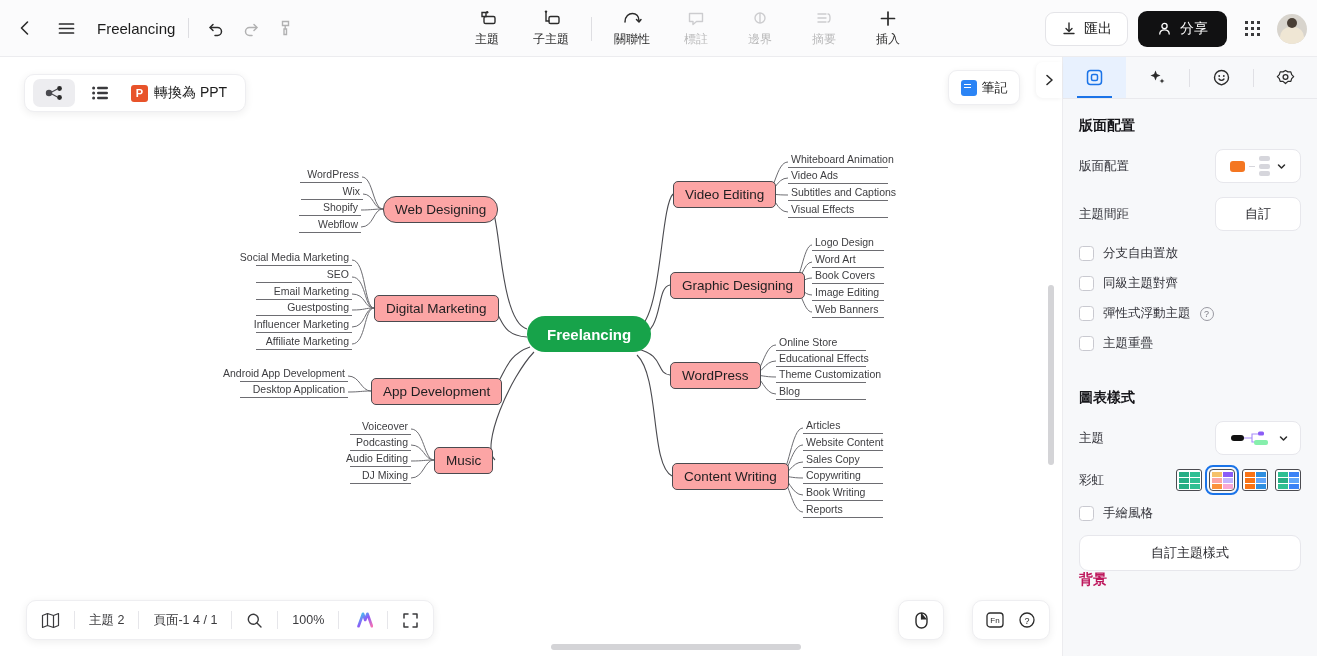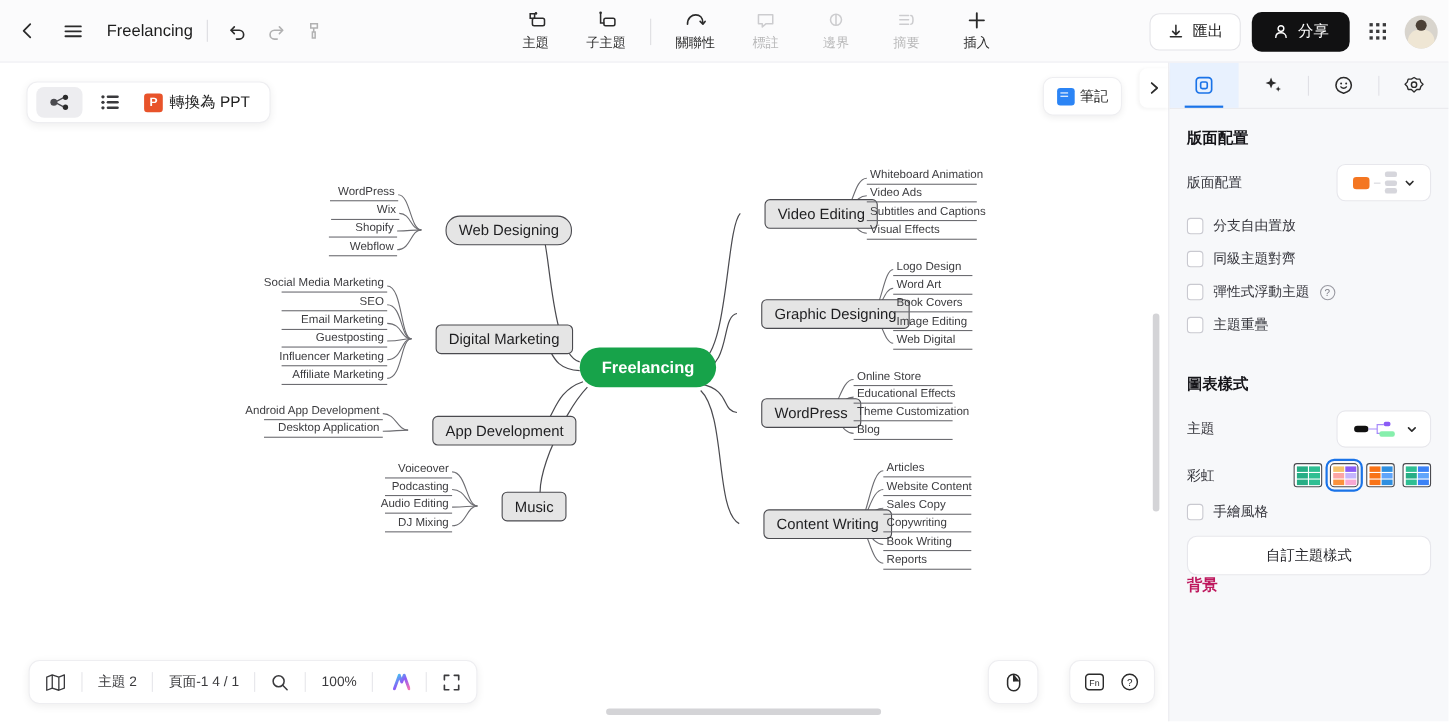--- a/index.html
+++ b/index.html
@@ -121,22 +121,22 @@
 
   .node {
     position: absolute; display: flex; align-items: center; justify-content: center;
     font-size: 13px; white-space: nowrap; cursor: pointer;
   }
   .node-root {
     background: #17a34a; color: #fff; border-radius: 22px;
     font-size: 15px; font-weight: bold; padding: 0 20px; height: 36px;
   }
   .node-main {
-    background: #e5e5e5; border: 1.6px solid #4a4a4f; border-radius: 5px;
-    color: #1e1e20; font-size: 13.5px; padding: 0 11px; height: 27px; margin-left: 22px;
+    background: #fca5a5; border: 1.6px solid #4a4a4f; border-radius: 5px;
+    color: #1e1e20; font-size: 13.5px; padding: 0 11px; height: 27px;
   }
   .node-leaf {
     color: #3d3d40; font-size: 10.5px; padding: 0 3px 2px 3px;
     border-bottom: 1.3px solid #6d6d72; height: 15px;
     justify-content: flex-end;
   }
 
   
   .vscroll {
     position: absolute; right: 8px; top: 228px; width: 6px; height: 180px;
@@ -453,21 +453,21 @@
 
   <div class="node node-leaf" style="left:788px; top:96px; width:100px; justify-content:flex-start;">Whiteboard Animation</div>
   <div class="node node-leaf" style="left:788px; top:112px; width:100px; justify-content:flex-start;">Video Ads</div>
   <div class="node node-leaf" style="left:788px; top:129px; width:100px; justify-content:flex-start;">Subtitles and Captions</div>
   <div class="node node-leaf" style="left:788px; top:146px; width:100px; justify-content:flex-start;">Visual Effects</div>
 
   <div class="node node-leaf" style="left:812px; top:179px; width:72px; justify-content:flex-start;">Logo Design</div>
   <div class="node node-leaf" style="left:812px; top:196px; width:72px; justify-content:flex-start;">Word Art</div>
   <div class="node node-leaf" style="left:812px; top:212px; width:72px; justify-content:flex-start;">Book Covers</div>
   <div class="node node-leaf" style="left:812px; top:229px; width:72px; justify-content:flex-start;">Image Editing</div>
-  <div class="node node-leaf" style="left:812px; top:246px; width:72px; justify-content:flex-start;">Web Digital</div>
+  <div class="node node-leaf" style="left:812px; top:246px; width:72px; justify-content:flex-start;">Web Banners</div>
 
   <div class="node node-leaf" style="left:776px; top:279px; width:90px; justify-content:flex-start;">Online Store</div>
   <div class="node node-leaf" style="left:776px; top:295px; width:90px; justify-content:flex-start;">Educational Effects</div>
   <div class="node node-leaf" style="left:776px; top:311px; width:90px; justify-content:flex-start;">Theme Customization</div>
   <div class="node node-leaf" style="left:776px; top:328px; width:90px; justify-content:flex-start;">Blog</div>
 
   <div class="node node-leaf" style="left:803px; top:362px; width:80px; justify-content:flex-start;">Articles</div>
   <div class="node node-leaf" style="left:803px; top:379px; width:80px; justify-content:flex-start;">Website Content</div>
   <div class="node node-leaf" style="left:803px; top:396px; width:80px; justify-content:flex-start;">Sales Copy</div>
   <div class="node node-leaf" style="left:803px; top:412px; width:80px; justify-content:flex-start;">Copywriting</div>
@@ -626,20 +626,24 @@
               <i></i>
               <i></i>
             </span>
         </span>
         <svg width="11" height="11" viewBox="0 0 11 11">
             <path d="M2.5 4l3 3 3-3" fill="none" stroke="#2b2b2b" stroke-width="1.5" stroke-linecap="round" stroke-linejoin="round"></path>
           </svg>
       </div>
     </div>
 
+    <div class="row">
+      <span class="row-label">主題間距</span>
+      <div class="ctl-box">自訂</div>
+    </div>
 
     <div class="chk-row">
       <span class="chk"></span>
       <span class="chk-label">分支自由置放</span>
     </div>
     <div class="chk-row">
       <span class="chk"></span>
       <span class="chk-label">同級主題對齊</span>
     </div>
     <div class="chk-row">

